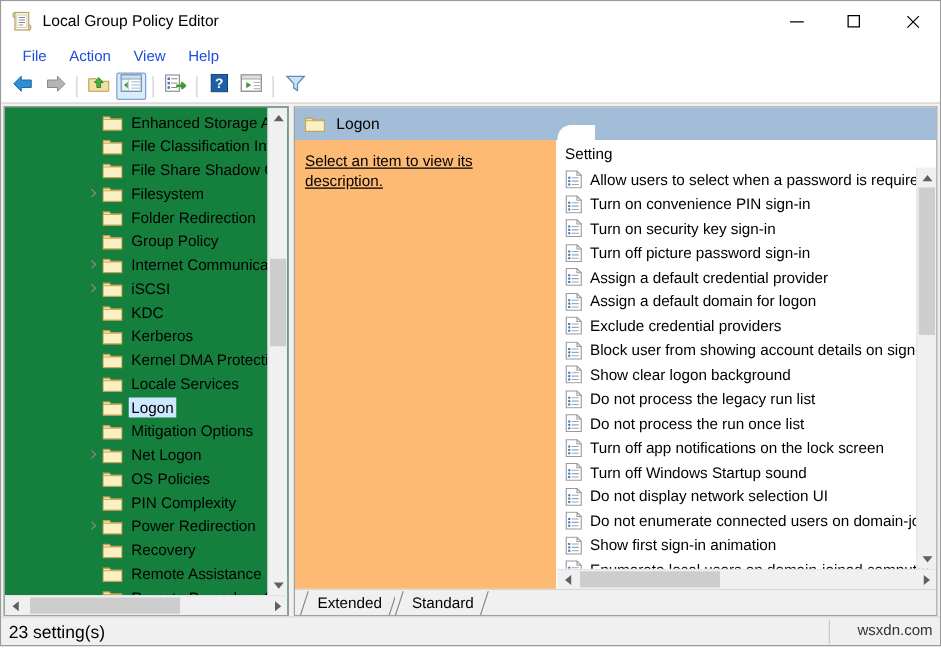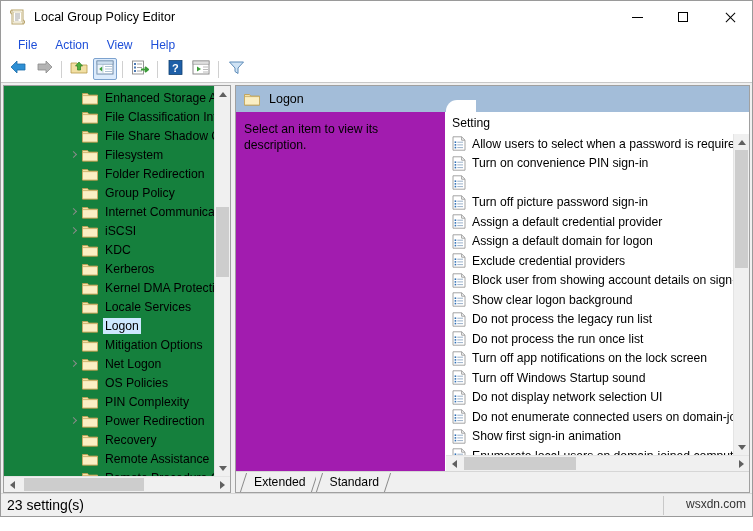--- a/index.html
+++ b/index.html
@@ -290,21 +290,22 @@
   .pane-content {
     flex: 1 1 auto;
     display: flex;
     min-height: 0;
     position: relative;
   }
   .desc-pane {
     width: 209px;
     flex: 0 0 auto;
     padding: 9px 8px 4px 8px;
-    background: #a21caf;
+    background: #fdba74;
+    text-decoration: underline;
   }
   .desc-text {
     font-size: 12.2px;
     color: #000;
     line-height: 16px;
   }
   .list-pane {
     flex: 1 1 auto;
     min-width: 0;
     display: flex;
@@ -809,20 +810,21 @@
                   <span class="policy-ico"><svg width="14" height="15" viewBox="0 0 14 15">
                       <path d="M1 0.8 h8.6 L13 4.2 V14.2 H1 Z" fill="#ffffff" stroke="#9a9a9a" stroke-width="0.9"></path>
                       <path d="M9.6 0.8 V4.2 H13" fill="none" stroke="#9a9a9a" stroke-width="0.9"></path>
                       <rect x="2.6" y="5.4" width="1.6" height="1.6" fill="#2f6fb5"></rect>
                       <rect x="2.6" y="8.1" width="1.6" height="1.6" fill="#2f6fb5"></rect>
                       <rect x="2.6" y="10.8" width="1.6" height="1.6" fill="#2f6fb5"></rect>
                       <line x1="5.3" y1="6.2" x2="11" y2="6.2" stroke="#8fa8c4" stroke-width="0.9"></line>
                       <line x1="5.3" y1="8.9" x2="11" y2="8.9" stroke="#8fa8c4" stroke-width="0.9"></line>
                       <line x1="5.3" y1="11.6" x2="11" y2="11.6" stroke="#8fa8c4" stroke-width="0.9"></line>
                     </svg></span>
+                  <span class="setting-label">Turn on security key sign-in</span>
                 </div>
                 <div class="setting-row">
                   <span class="policy-ico"><svg width="14" height="15" viewBox="0 0 14 15">
                       <path d="M1 0.8 h8.6 L13 4.2 V14.2 H1 Z" fill="#ffffff" stroke="#9a9a9a" stroke-width="0.9"></path>
                       <path d="M9.6 0.8 V4.2 H13" fill="none" stroke="#9a9a9a" stroke-width="0.9"></path>
                       <rect x="2.6" y="5.4" width="1.6" height="1.6" fill="#2f6fb5"></rect>
                       <rect x="2.6" y="8.1" width="1.6" height="1.6" fill="#2f6fb5"></rect>
                       <rect x="2.6" y="10.8" width="1.6" height="1.6" fill="#2f6fb5"></rect>
                       <line x1="5.3" y1="6.2" x2="11" y2="6.2" stroke="#8fa8c4" stroke-width="0.9"></line>
                       <line x1="5.3" y1="8.9" x2="11" y2="8.9" stroke="#8fa8c4" stroke-width="0.9"></line>

